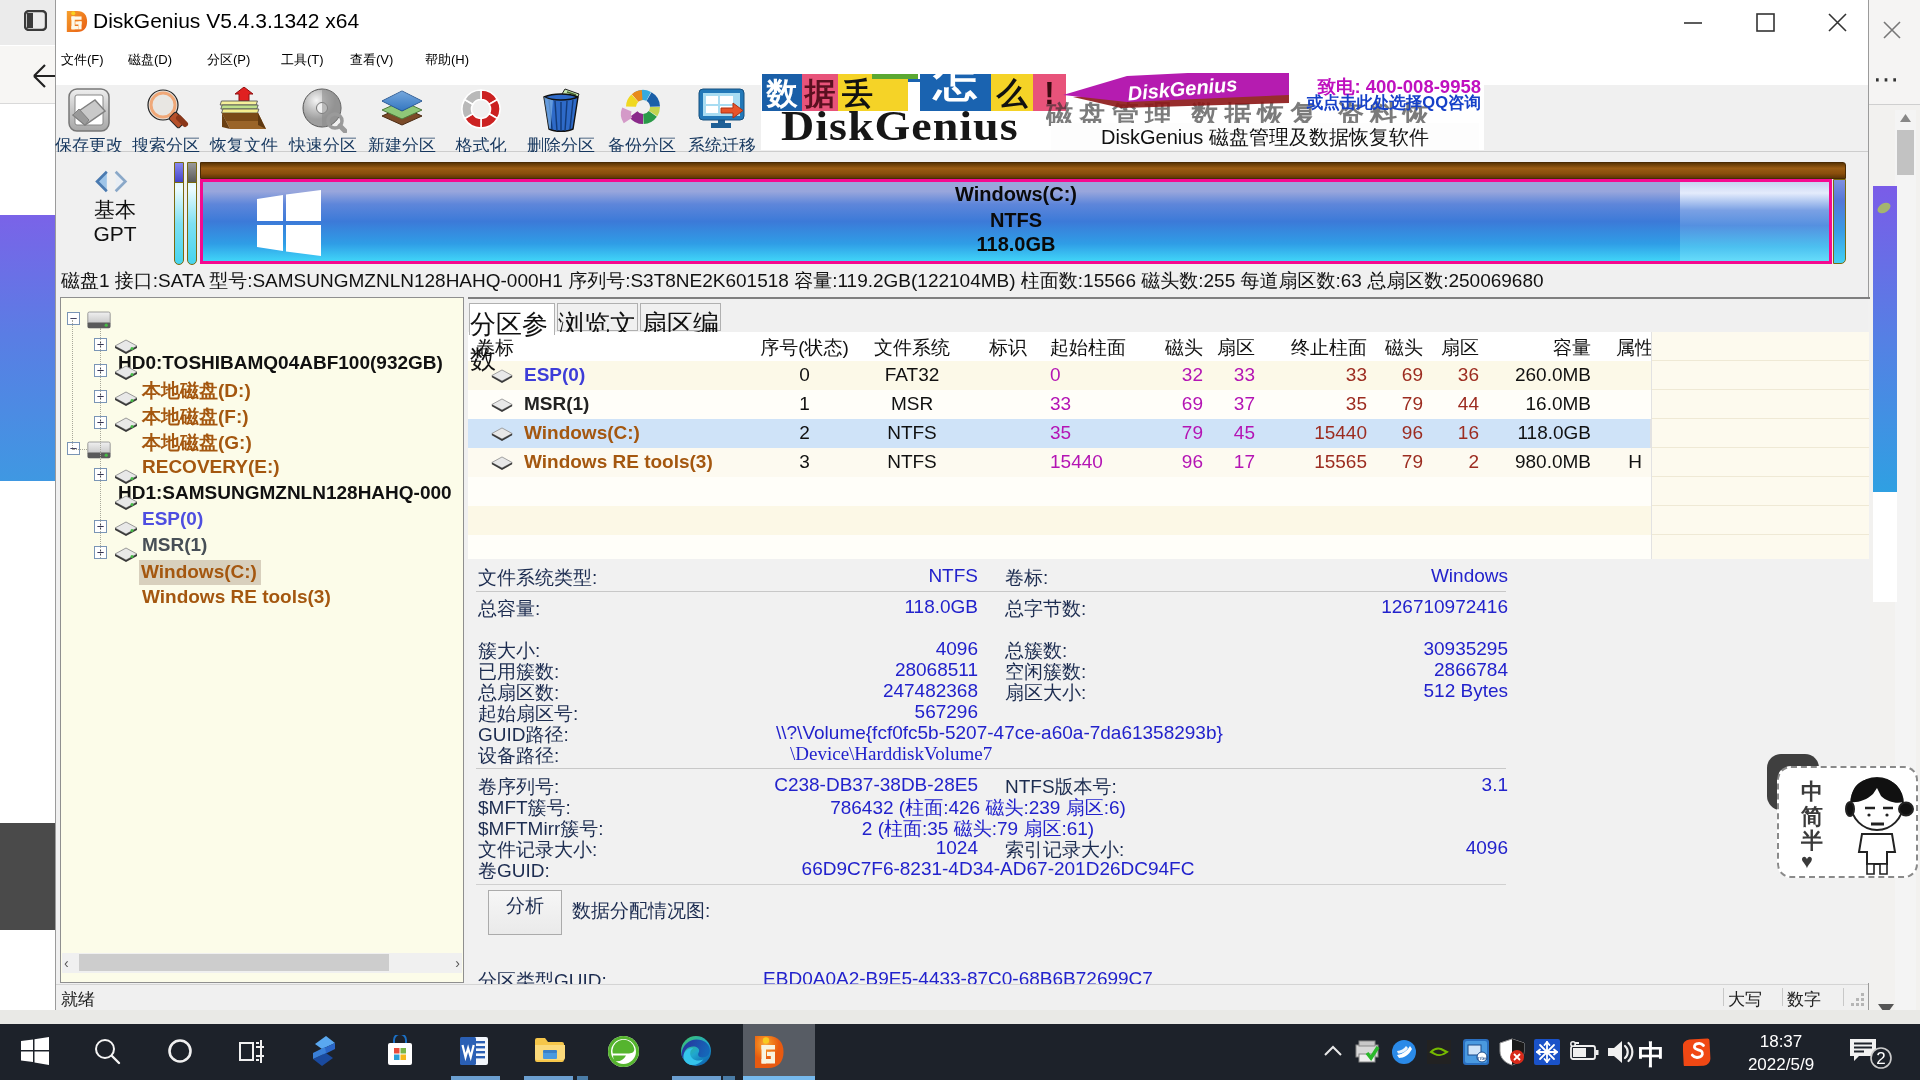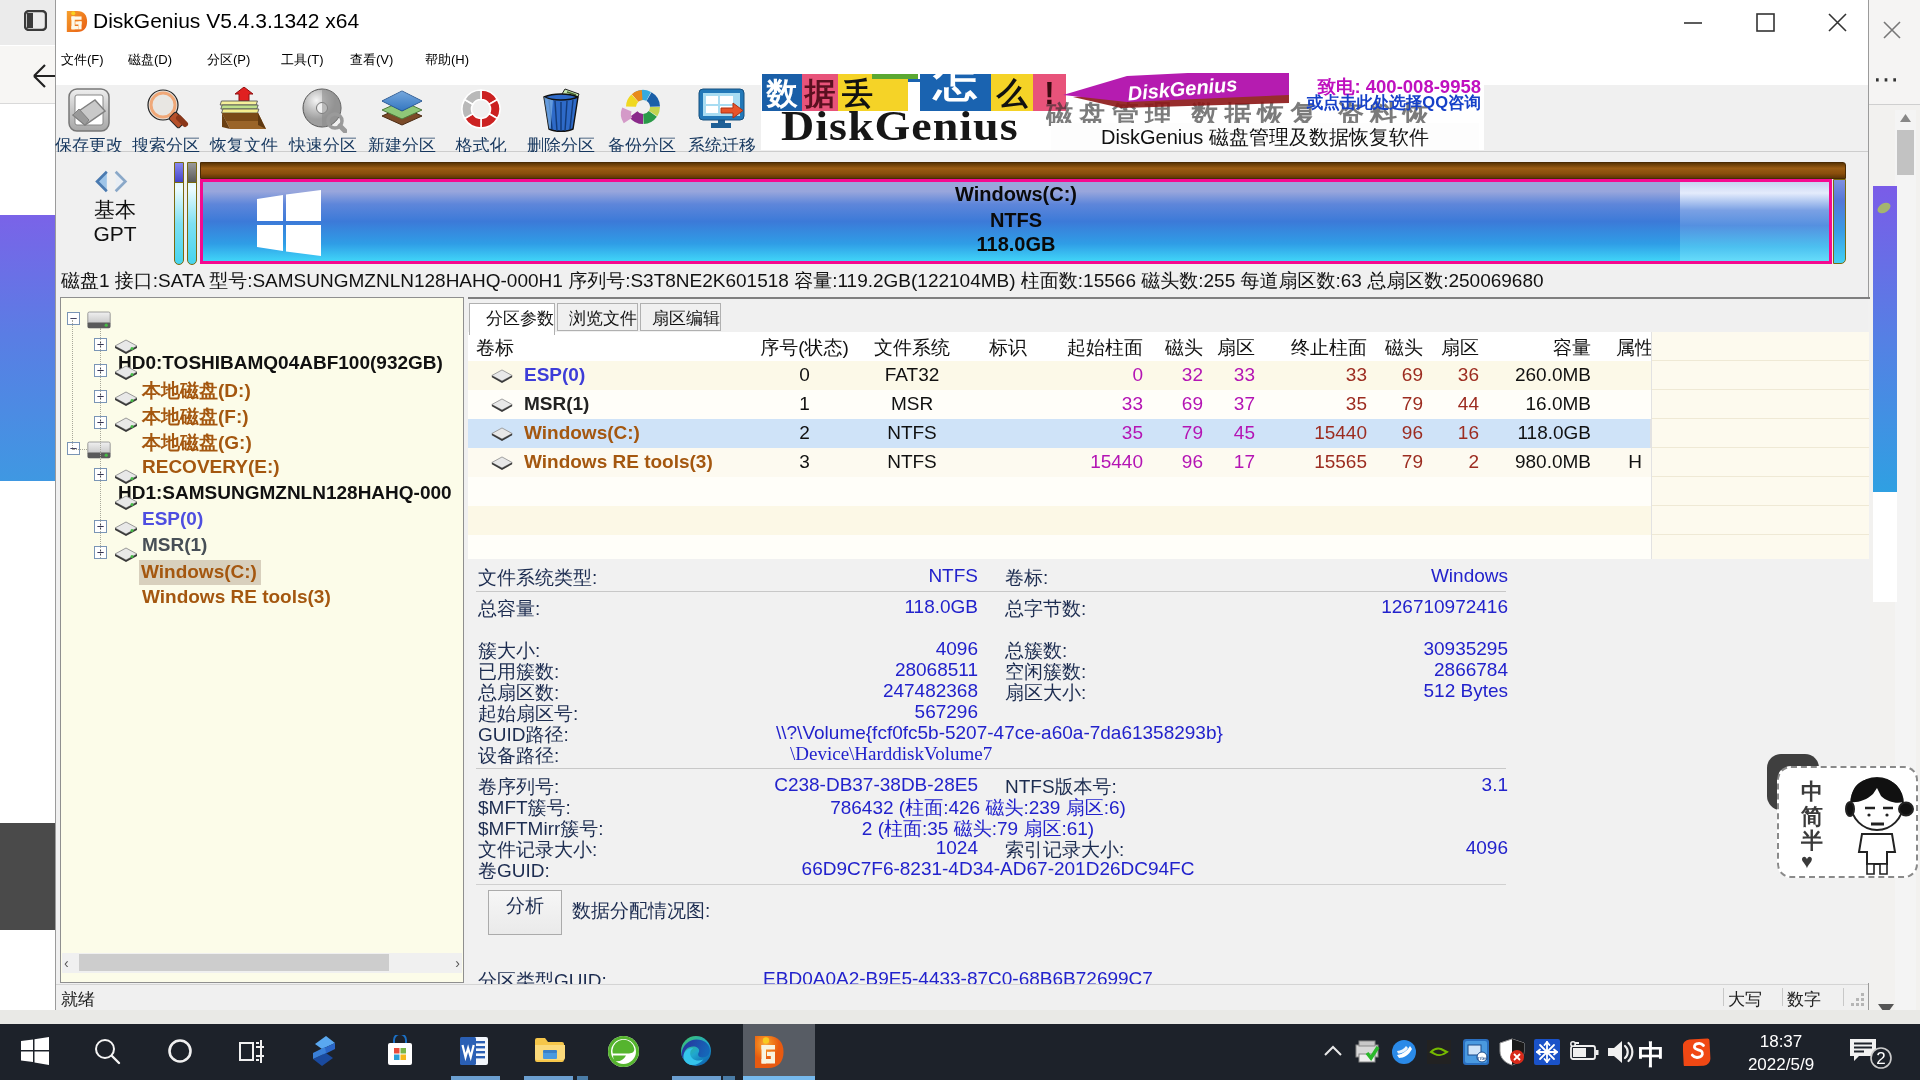--- a/index.html
+++ b/index.html
@@ -46,21 +46,21 @@
 .trow{position:absolute;left:0;height:26px;width:100%;}
 .trow .exp{position:absolute;top:5px;width:13px;height:13px;border:1px solid #7a95b5;background:#fff;font-size:13px;line-height:11px;text-align:center;color:#335;box-sizing:border-box;}
 .exp2{left:33px;}
 .trow .hdd{position:absolute;top:2px;}
 .trow .pdd{position:absolute;top:5px;}
 .tlab{position:absolute;left:81px;top:1px;font-size:19px;font-weight:bold;white-space:nowrap;margin-top:44px;}
 .trow .hdd + .tlab{left:57px;}
 .tbrown{color:#a4570f;}
 #treehsb{left:1px;top:655px;width:400px;height:20px;background:#f0f0f0;}
 #tabbar{left:0;top:0;width:1400px;height:33px;background:#f0f0f0;}
-.tab{top:4px;height:28px;background:#f0f0f0;border:1px solid #b0b0b0;box-sizing:border-box;text-align:right;font-size:17px;color:#111;padding-top:3px;}
+.tab{top:4px;height:28px;background:#f0f0f0;border:1px solid #b0b0b0;box-sizing:border-box;text-align:left;font-size:26px;color:#111;padding-top:3px;}
 #ptable{left:0;top:33px;width:1400px;height:227px;background:#fdfaee;}
 .vgrid{left:0;top:0;width:100%;height:100%;background:
  linear-gradient(90deg,#e2e2e2 1px,transparent 1px) 285px 0/10000px 10000px no-repeat,
  linear-gradient(90deg,#e2e2e2 1px,transparent 1px) 388px 0/10000px 10000px no-repeat,
  linear-gradient(90deg,#e2e2e2 1px,transparent 1px) 500px 0/10000px 10000px no-repeat,
  linear-gradient(90deg,#e2e2e2 1px,transparent 1px) 580px 0/10000px 10000px no-repeat,
  linear-gradient(90deg,#e2e2e2 1px,transparent 1px) 682px 0/10000px 10000px no-repeat,
  linear-gradient(90deg,#e2e2e2 1px,transparent 1px) 742px 0/10000px 10000px no-repeat,
  linear-gradient(90deg,#e2e2e2 1px,transparent 1px) 794px 0/10000px 10000px no-repeat,
  linear-gradient(90deg,#e2e2e2 1px,transparent 1px) 906px 0/10000px 10000px no-repeat,
@@ -71,21 +71,21 @@
 .hrow,.prow,.erow{left:0;width:100%;height:29px;font-size:19px;color:#111;}
 .erow{border-bottom:1px solid #eeeadb;}
 .prow{font-weight:bold;}
 .prow span{font-weight:normal;}
 .prow .c0{font-weight:bold;}
 .pico{position:absolute;left:22px;top:7px;}
 .c0{position:absolute;left:56px;top:3px;}
 .c1{position:absolute;left:285px;width:103px;text-align:center;top:3px;}
 .c2{position:absolute;left:388px;width:112px;text-align:center;top:3px;}
 .c3{position:absolute;left:500px;width:80px;text-align:center;top:3px;}
-.c4{position:absolute;left:582px;width:93px;text-align:right;top:3px;}
+.c4{position:absolute;left:582px;width:93px;text-align:left;top:3px;}
 .c5{position:absolute;left:684px;width:51px;text-align:right;top:3px;}
 .c6{position:absolute;left:744px;width:43px;text-align:right;top:3px;}
 .c7{position:absolute;left:796px;width:103px;text-align:right;top:3px;}
 .c8{position:absolute;left:908px;width:47px;text-align:right;top:3px;}
 .c9{position:absolute;left:964px;width:47px;text-align:right;top:3px;}
 .c10{position:absolute;left:1020px;width:103px;text-align:right;top:3px;}
 .c11{position:absolute;left:1142px;width:50px;text-align:center;top:3px;}
 .mg{color:#b414b4;}
 .dr{color:#9c2c20;}
 #details{left:0;top:260px;width:1400px;height:424px;background:#f1f1f1;font-size:19px;}

